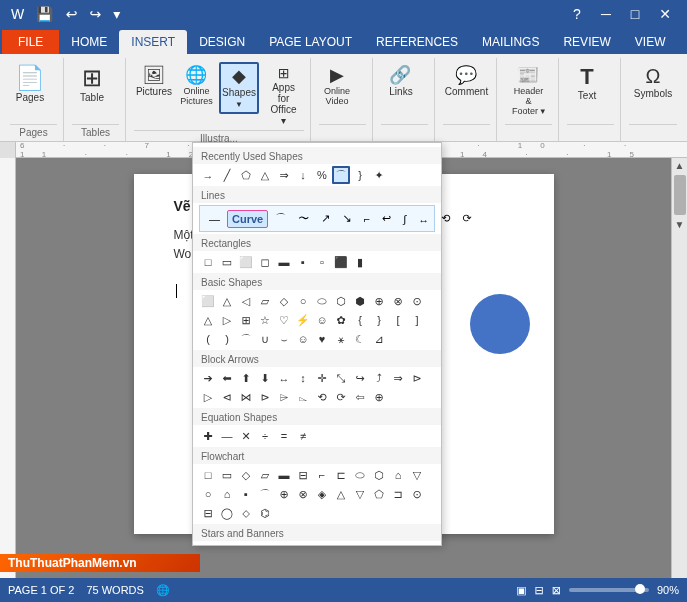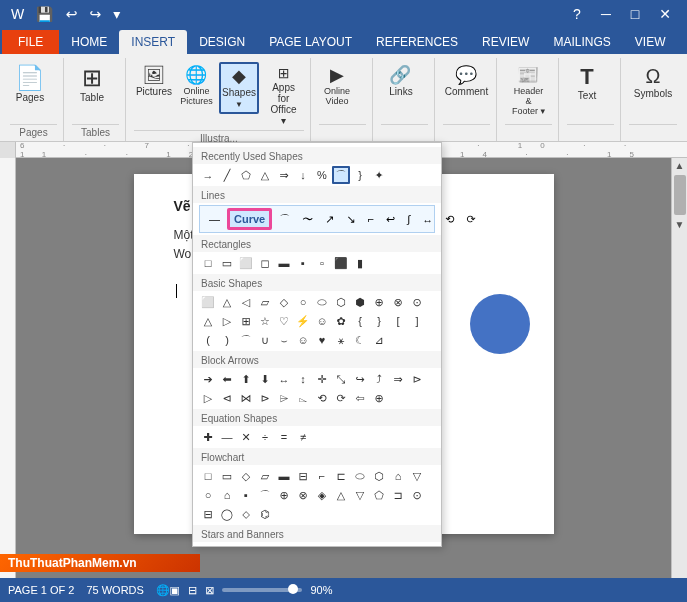--- a/index.html
+++ b/index.html
@@ -198,20 +198,21 @@
 
     
     .status-bar {
       background: #2b579a;
       color: white;
       height: 24px;
       display: flex;
       align-items: center;
       padding: 0 8px;
       font-size: 11px;
+      justify-content: space-between;
     }
     .status-left { display: flex; gap: 12px; align-items: center; }
     .status-right { display: flex; gap: 8px; align-items: center; }
     .zoom-slider { width: 80px; height: 4px; background: rgba(255,255,255,0.4); border-radius: 2px; position: relative; cursor: pointer; }
     .zoom-thumb { position: absolute; right: 4px; top: -4px; width: 10px; height: 10px; background: white; border-radius: 50%; }
 
     
     .shapes-popup {
       position: absolute;
       left: 192px;
@@ -262,21 +263,21 @@
     }
     .line-shape {
       padding: 2px 4px;
       cursor: pointer;
       border: 1px solid transparent;
       border-radius: 2px;
       font-size: 11px;
     }
     .line-shape.active-line {
       background: #d0e8ff;
-      border: 3px solid #ec4899;
+      border: 1px solid #ec4899;
       font-weight: bold;
       color: #2b579a;
     }
 
     
     .watermark {
       position: fixed;
       bottom: 30px;
       left: 0;
       width: 200px;
@@ -307,22 +308,22 @@
   </div>
 </div>
 
 <div class="ribbon-tabs">
   <button class="ribbon-tab file">FILE</button>
   <button class="ribbon-tab">HOME</button>
   <button class="ribbon-tab active">INSERT</button>
   <button class="ribbon-tab">DESIGN</button>
   <button class="ribbon-tab">PAGE LAYOUT</button>
   <button class="ribbon-tab">REFERENCES</button>
+  <button class="ribbon-tab">MAILINGS</button>
   <button class="ribbon-tab">REVIEW</button>
-  <button class="ribbon-tab">MAILINGS</button>
   <button class="ribbon-tab">VIEW</button>
 </div>
 
 <div class="ribbon-body">
 
   <div class="ribbon-group">
     <div class="ribbon-group-items">
       <div class="ribbon-btn">
         <span class="ribbon-icon">📄</span>
         <span>Pages</span>

